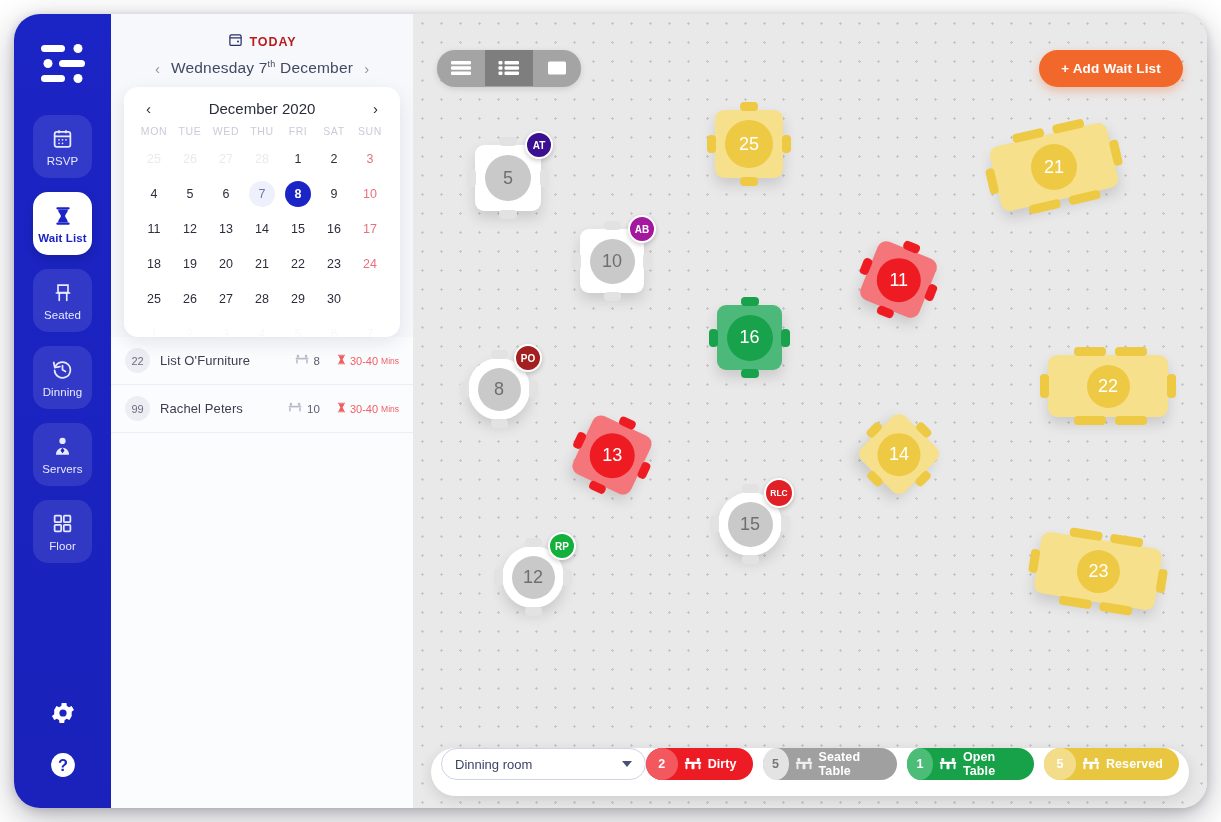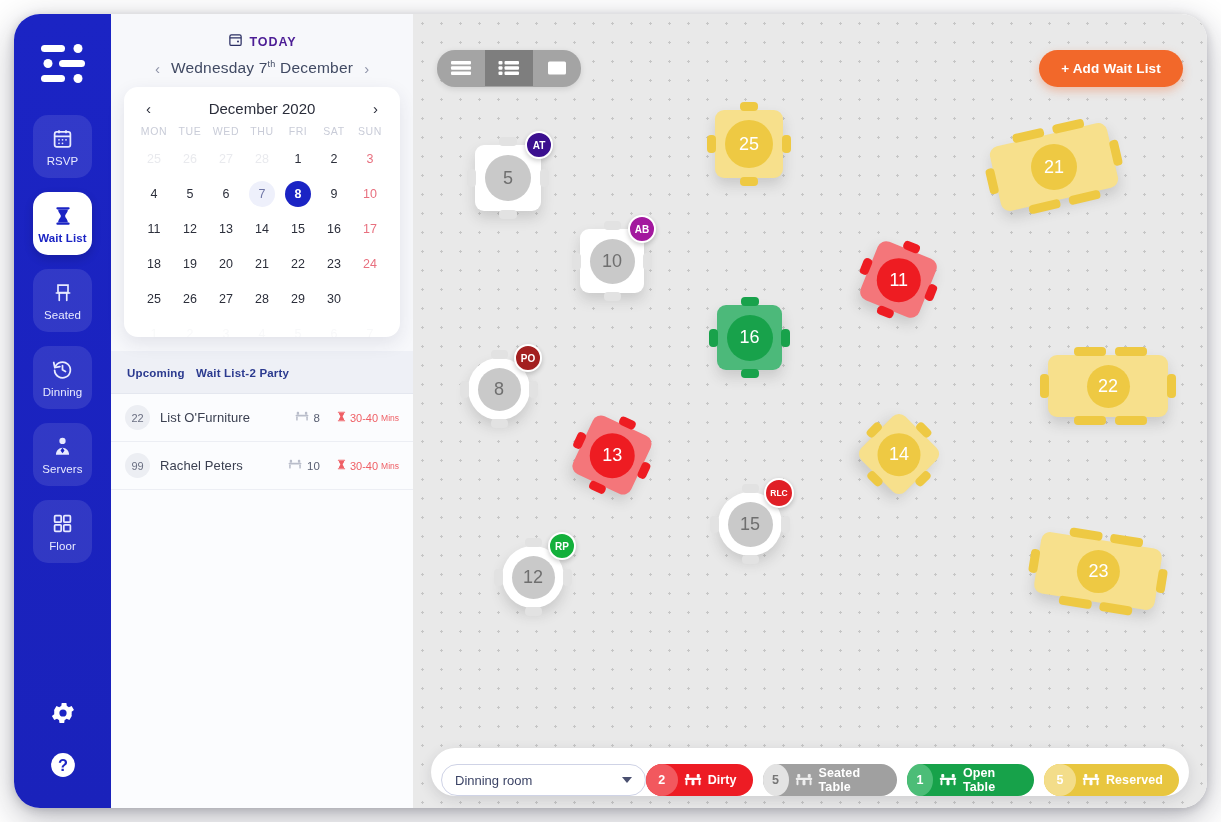--- a/index.html
+++ b/index.html
@@ -48,21 +48,21 @@
 
   
   .panel {
     width: 302px; flex: 0 0 302px;
     background: #f7f8fb;
     position: relative;
     display: flex; flex-direction: column;
   }
   .today-row { text-align:center; padding-top: 18px; }
   .today-line { display:flex; align-items:center; justify-content:center; gap:7px; }
-  .today-text { font-size: 12.5px; font-weight: 700; letter-spacing: .9px; color: #4c1d95; }
+  .today-text { font-size: 12.5px; font-weight: 700; letter-spacing: .9px; color: #b91c1c; }
   .date-line { display:flex; align-items:center; justify-content:center; gap: 11px; margin-top: 8px; }
   .date-text { font-size: 15.5px; color: #414a63; letter-spacing: .2px; }
   .date-text sup { font-size: 9px; vertical-align: super; }
   .chev { font-size: 15px; color: #8e93a8; cursor: pointer; user-select:none; }
 
   .cal-card {
     margin: 10px 13px 0 13px;
     background:#ffffff; border-radius: 14px;
     box-shadow: 0 6px 18px rgba(40,44,80,.10);
     padding: 10px 12px 2px 12px;
@@ -141,21 +141,21 @@
     display:flex; align-items:center; justify-content:center;
     font-size:10px; font-weight:600; border:2px solid #fff;
     box-shadow: 0 2px 5px rgba(0,0,0,.2); z-index: 4;
   }
 
   
   .bottom-bar {
     position:absolute; left: 18px; right: 18px; bottom: 12px; height: 48px;
     background:#ffffff; border-radius: 26px;
     box-shadow: 0 4px 14px rgba(40,40,60,.14);
-    display:flex; align-items:flex-end; padding: 0 10px; 
+    display:flex; align-items:flex-start; padding: 0 10px; 
   }
   .room-select {
     width: 218px; height: 32px; border:1.3px solid #cfd3e6; border-radius:16px;
     display:flex; align-items:center; justify-content:space-between;
     padding: 0 13px; font-size: 13px; color:#3c4466; cursor:pointer;
   }
   .caret { width:0;height:0;border-left:5px solid transparent;border-right:5px solid transparent;border-top:6px solid #4a5070; }
   .legend { display:flex; align-items:center; gap: 10px; }
   .lg { display:flex; align-items:center; height: 32px; border-radius:16px; padding-right: 16px; color:#fff; }
   .lg .cnt { width:32px;height:32px;border-radius:50%; display:flex;align-items:center;justify-content:center; font-size:12.5px; font-weight:600; margin-right: 6px;}
@@ -430,24 +430,20 @@
           </div>
           <div class="day muted fade">
             <span>6</span>
           </div>
           <div class="day muted fade">
             <span>7</span>
           </div>
         </div>
     </div>
 
-    <div class="upcoming">
-      <span class="upcoming-txt">Upcoming</span>
-      <span class="upcoming-txt b">&nbsp;&nbsp;</span><span class="upcoming-txt b">Wait List-2 Party</span>
-    </div>
 
     <div class="wl-list" id="wl-list">
         <div class="wl-row">
           <div class="wl-num">22</div>
           <div class="wl-name">List O'Furniture</div>
           <div class="wl-guests">
             <span><svg width="14" height="11" viewBox="0 0 24 18" fill="#b9bdca">
                 <rect x="1" y="6" width="22" height="3" rx="1.4"></rect>
                 <rect x="2" y="9" width="2.6" height="7" rx="1.2"></rect>
                 <rect x="19.4" y="9" width="2.6" height="7" rx="1.2"></rect>

